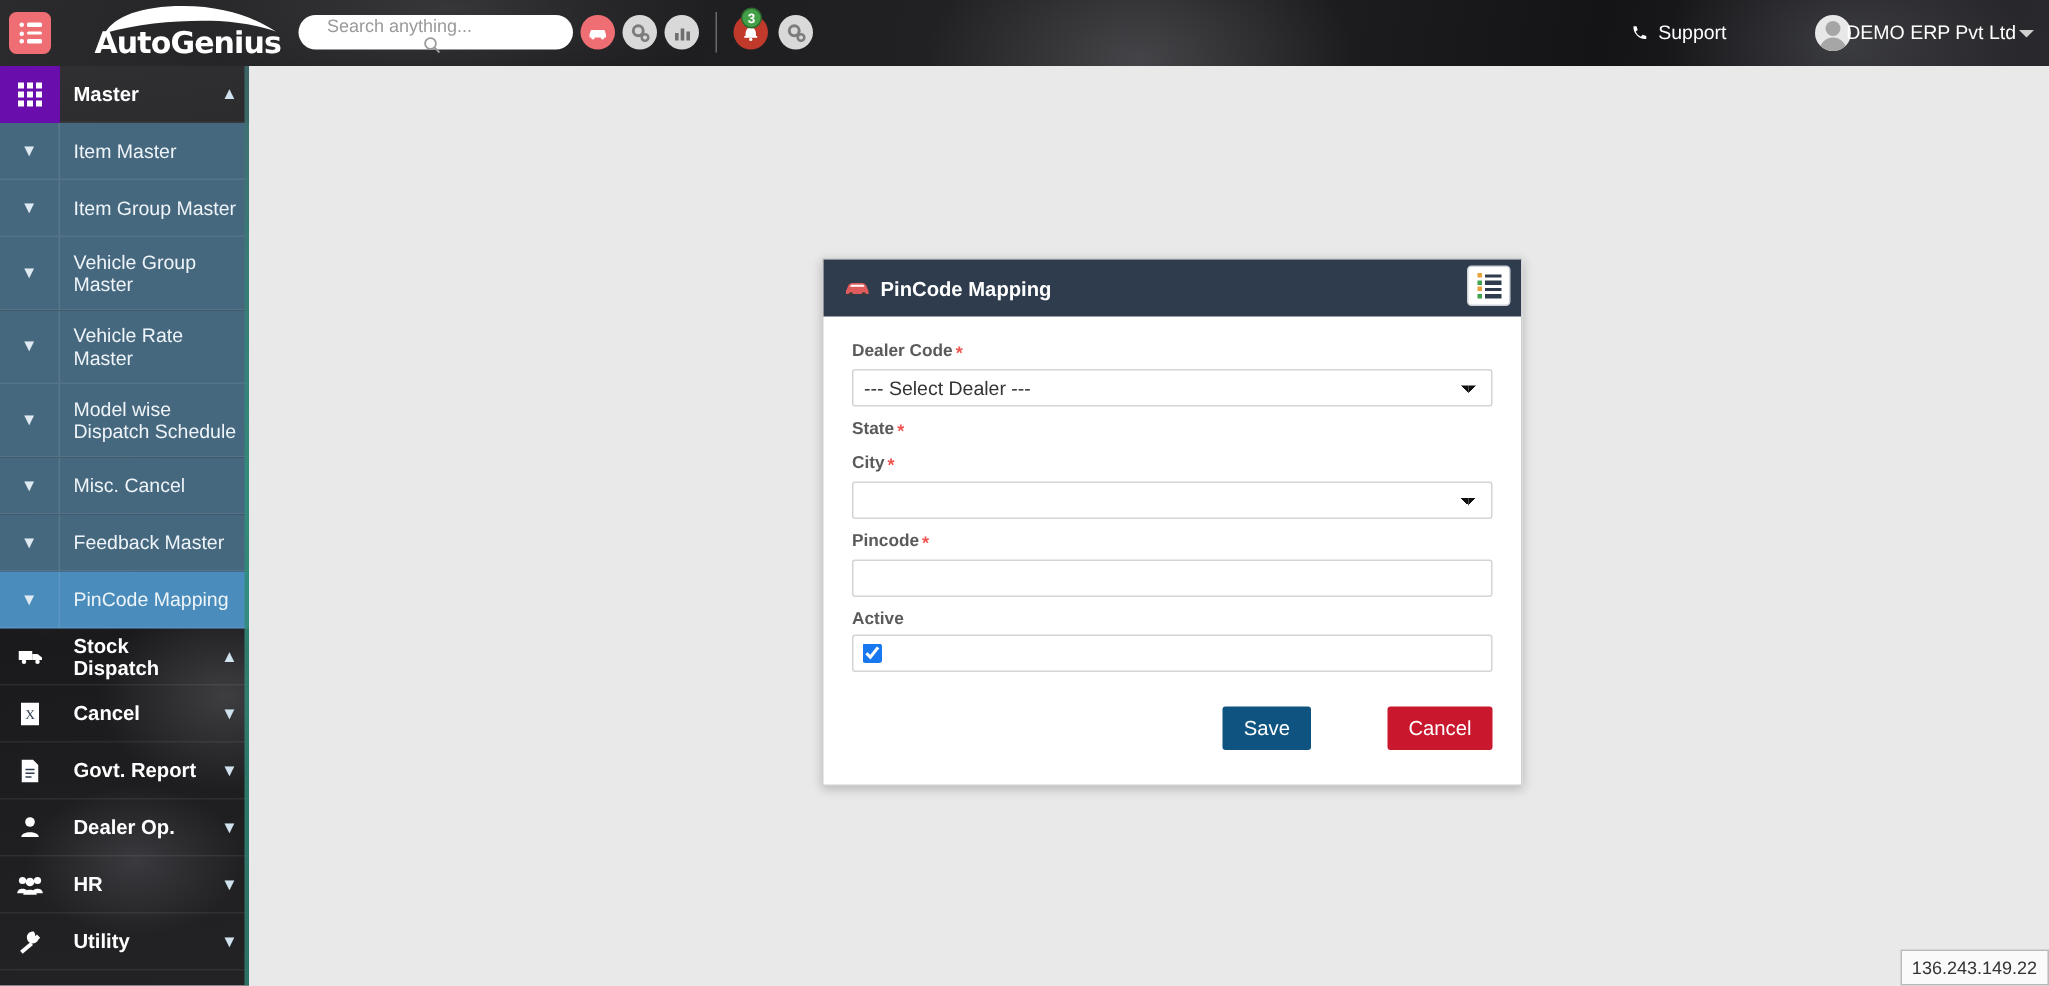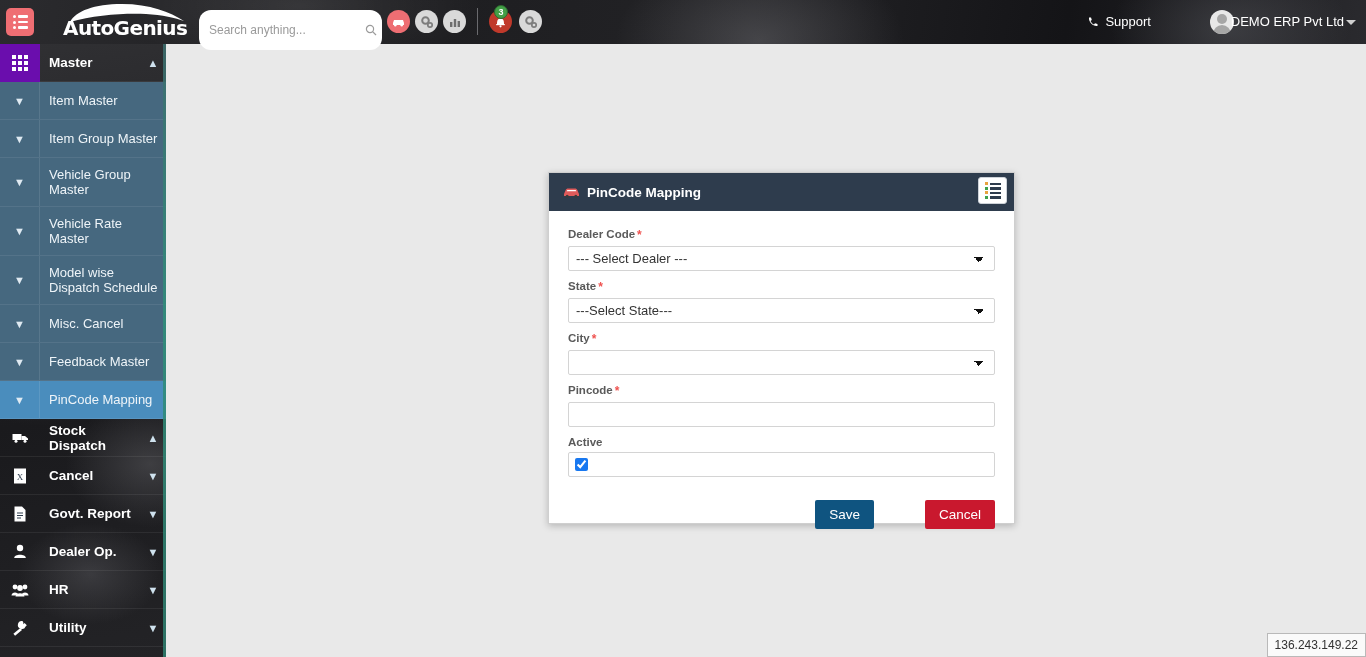--- a/index.html
+++ b/index.html
@@ -42,23 +42,23 @@
   #logo svg { position: absolute; left: 0; top: 2px; }
   #logo .wordmark {
     position: absolute; left: 5px; top: 16px;
     font-size: 20px; font-weight: 700; letter-spacing: -0.6px;
     color: #fff;
     font-family: "DejaVu Sans", sans-serif;
   }
 
   #search-wrap {
     position: absolute; left: 199px; top: 10px;
-    width: 183px; height: 40px;
+    width: 183px; height: 23px;
     background: #fff; border-radius: 12px;
-    display: flex; align-items: center;
+    display: flex; align-items: center; flex-direction: column;
   }
   #search-input {
     border: none; outline: none; background: transparent;
     flex: 1; height: 21px; margin-left: 10px;
     font-size: 12px; color: #555;
     font-family: "Liberation Sans", sans-serif;
   }
   #search-input::placeholder { color: #9a9a9a; }
   #search-icon-btn {
     width: 20px; height: 20px; margin-right: 5px;
@@ -525,23 +525,20 @@
 
     <div class="fgroup">
       <label class="flabel"><span>Dealer Code</span><span class="req">*</span></label>
       <select class="fctrl">
         <option>--- Select Dealer ---</option>
       </select>
     </div>
 
     <div class="fgroup">
       <label class="flabel"><span>State</span><span class="req">*</span></label>
-      <select class="fctrl">
-        <option>---Select State---</option>
-      </select>
     </div>
 
     <div class="fgroup">
       <label class="flabel"><span>City</span><span class="req">*</span></label>
       <select class="fctrl">
         <option></option>
       </select>
     </div>
 
     <div class="fgroup">

